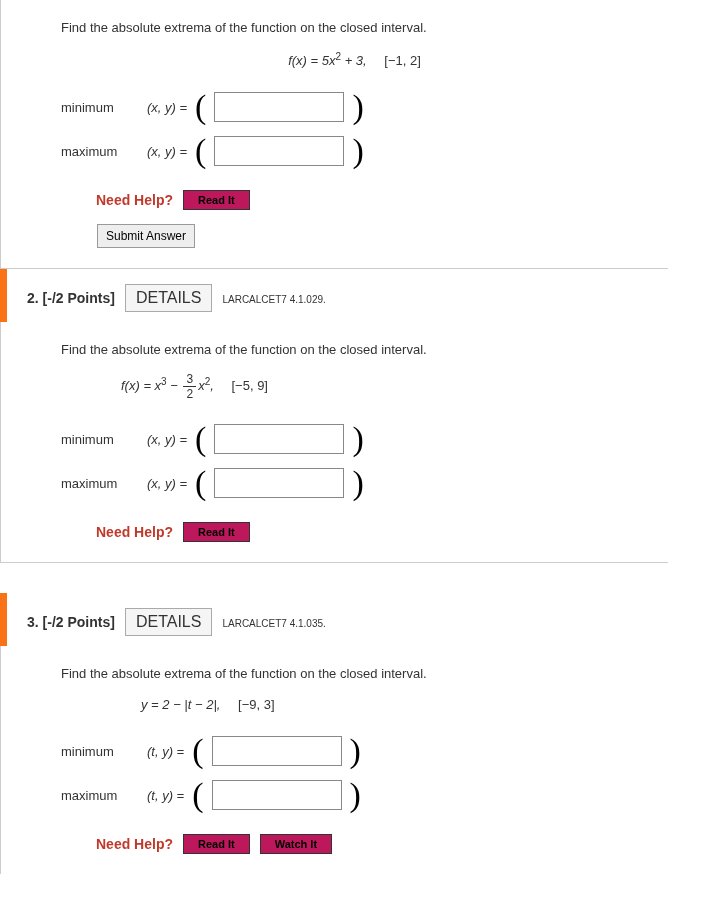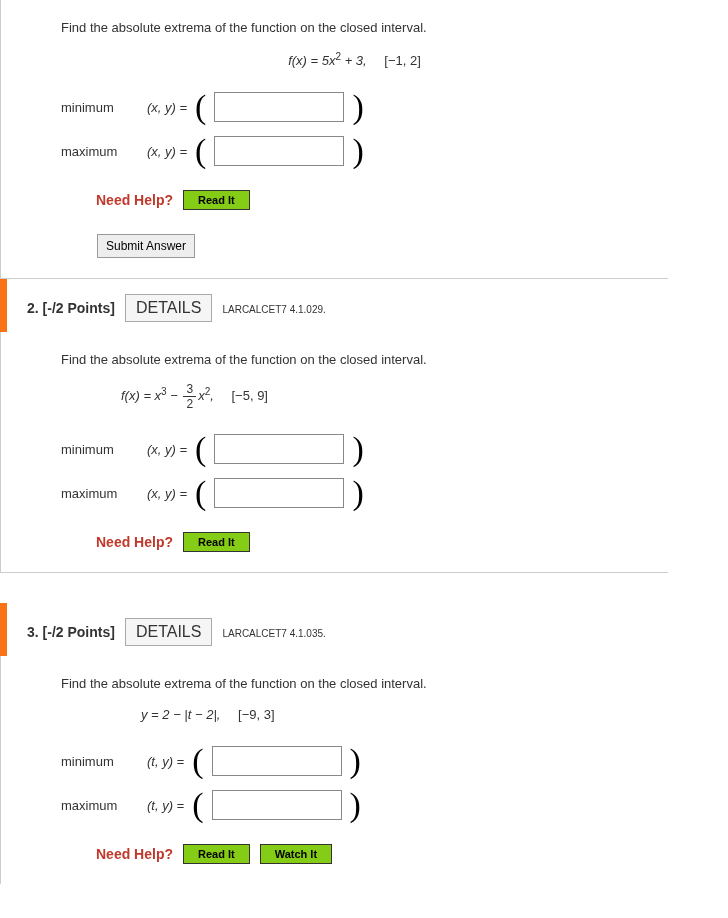--- a/index.html
+++ b/index.html
@@ -113,29 +113,29 @@
     gap: 10px;
     padding-left: 35px;
   }
   .need-help-label {
     color: #c0392b;
     font-weight: bold;
     font-size: 14px;
   }
   .help-btn {
     border: 1.5px solid #333;
-    background: #84cc16;
+    background: #be185d;
     padding: 3px 14px;
     font-size: 11px;
     font-weight: bold;
     color: #000;
     cursor: pointer;
   }
   .submit-row {
-    margin-top: 24px;
+    margin-top: 14px;
     padding-left: 36px;
   }
   .submit-btn {
     border: 1px solid #999;
     background: #eee;
     padding: 4px 8px;
     font-size: 12px;
     cursor: pointer;
   }
   .gap {

